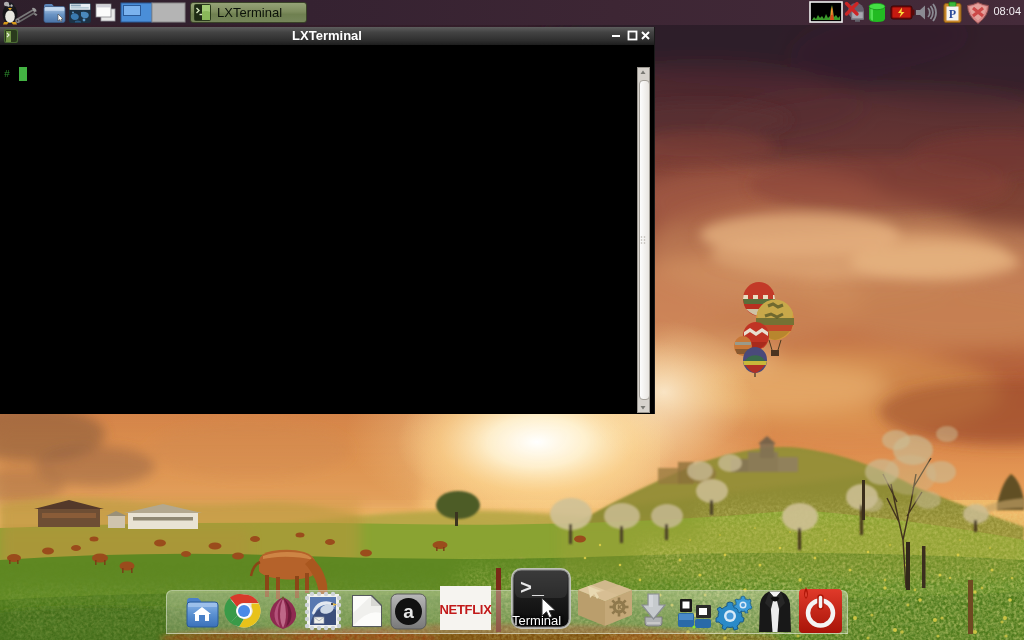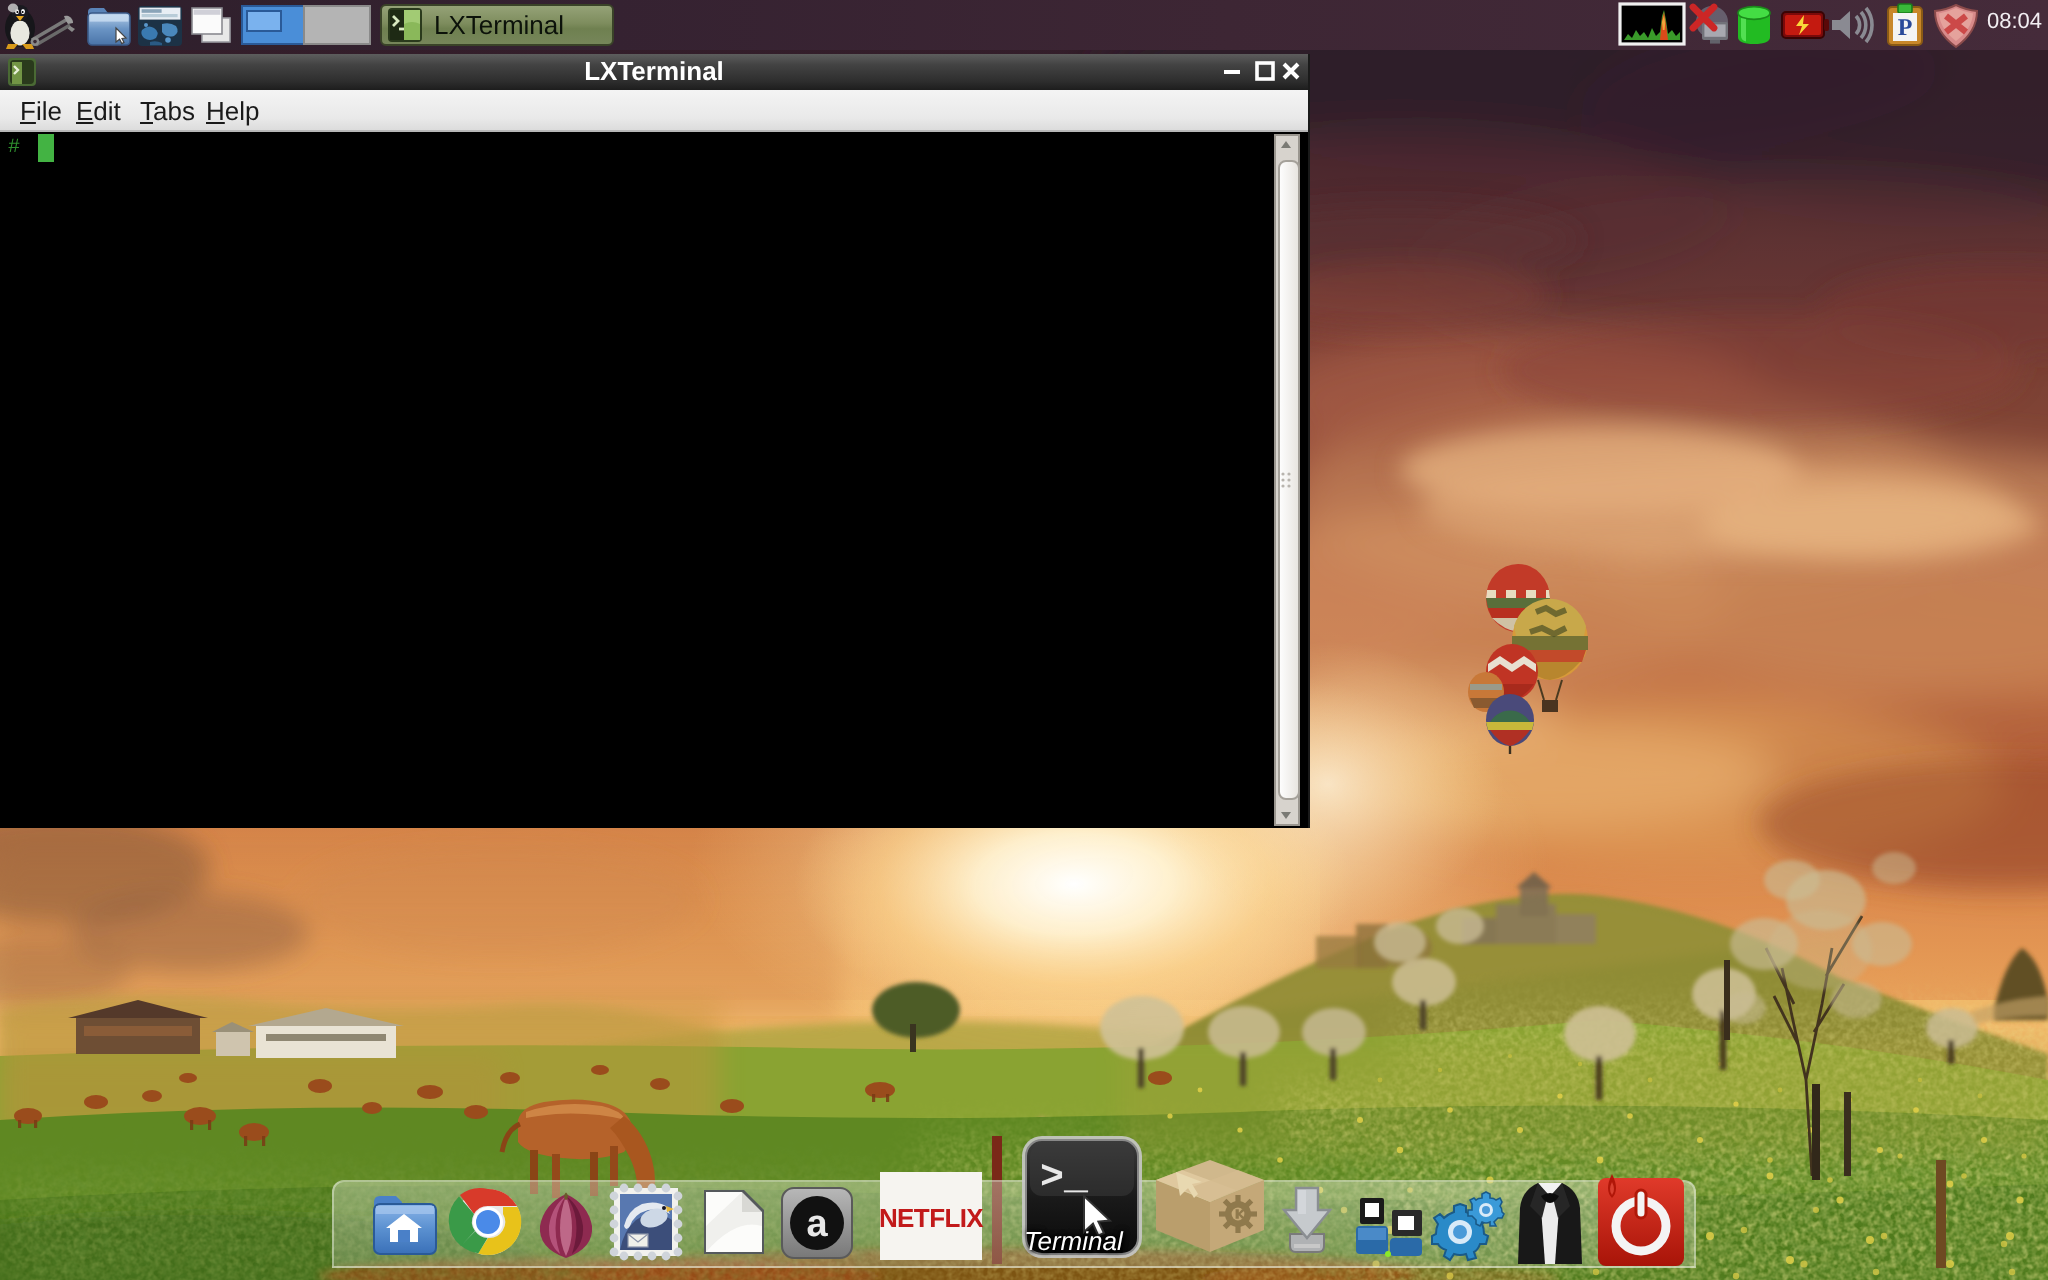--- a/index.html
+++ b/index.html
@@ -33,21 +33,21 @@
     font-family:"Liberation Mono",monospace;}
   #scroll{position:absolute;right:4px;top:1px;width:13px;height:346px;
     background:#d7d3cd;border:1px solid #9a968f;box-sizing:border-box;}
   #thumb{position:absolute;left:1px;top:12px;width:9px;height:318px;
     background:linear-gradient(90deg,#fdfdfd,#e8e5e0);border:1px solid #a5a19a;border-radius:4px;}
   
   #dockbar{position:absolute;left:166px;top:590px;width:682px;height:44px;
     background:linear-gradient(180deg,rgba(225,232,215,0.40),rgba(195,205,185,0.28));border:1px solid rgba(240,244,230,0.45);
     border-radius:6px 6px 0 0;box-sizing:border-box;}
   #docklabel{position:absolute;left:512px;top:613px;width:40px;text-align:center;
-    font-size:13px;color:#fff;text-shadow:0 0 3px #000,0 0 3px #000,1px 1px 2px #000;font-style:italic;}
+    font-size:13px;color:#fff;text-shadow:0 0 3px #000,0 0 3px #000,1px 1px 2px #000;}
   
   #wmark{position:absolute;left:795px;top:594px;width:230px;font-size:22.5px;
     color:rgba(205,216,222,0.30);text-shadow:0 1px 1px rgba(40,60,50,0.18);}
 </style>
 </head>
 <body>
 <div id="stage">
   <svg id="wall" width="1024" height="640" viewBox="0 0 1024 640">
   <defs>
     <linearGradient id="sky" x1="0" y1="0" x2="0" y2="1">
@@ -617,26 +617,20 @@
         <rect x="4" y="2" width="14" height="14" rx="2" fill="#4a6a34"></rect>
         <rect x="5" y="3" width="12" height="12" rx="2" fill="#2a3a1c"></rect>
         <path d="M6,4 L11,4 L11,15 L6,15 Z" fill="#7aa04a" opacity="0.9"></path>
         <path d="M7,6 L9,8 L7,10" stroke="#e8f0d8" stroke-width="1.2" fill="none"></path>
         <path d="M612,9 L620,9" stroke="#fff" stroke-width="2"></path>
         <rect x="628.5" y="4.5" width="8" height="8" fill="none" stroke="#fff" stroke-width="1.8"></rect>
         <path d="M642,5 L649,12 M649,5 L642,12" stroke="#fff" stroke-width="2"></path>
       </svg>
       <div id="title">LXTerminal</div>
     </div>
-    <div id="menubar">
-      <span class="mitem" style="left:10px"><u>F</u>ile</span>
-      <span class="mitem" style="left:38px"><u>E</u>dit</span>
-      <span class="mitem" style="left:70px"><u>T</u>abs</span>
-      <span class="mitem" style="left:103px"><u>H</u>elp</span>
-    </div>
     <div id="termbody">
       <div id="prompt">#</div>
       <div id="cursor"></div>
       <div id="scroll">
           <div id="thumb"></div>
         <svg width="13" height="346" viewBox="0 0 13 346" style="position:absolute;left:-1px;top:-1px">
           <path d="M3.5,7 L6,3.5 L8.5,7 Z" fill="#7a7a74"></path>
           <path d="M3.5,339 L6,342.5 L8.5,339 Z" fill="#7a7a74"></path>
           <g fill="#b8b4ae">
             <circle cx="4.5" cy="170" r="0.8"></circle>

